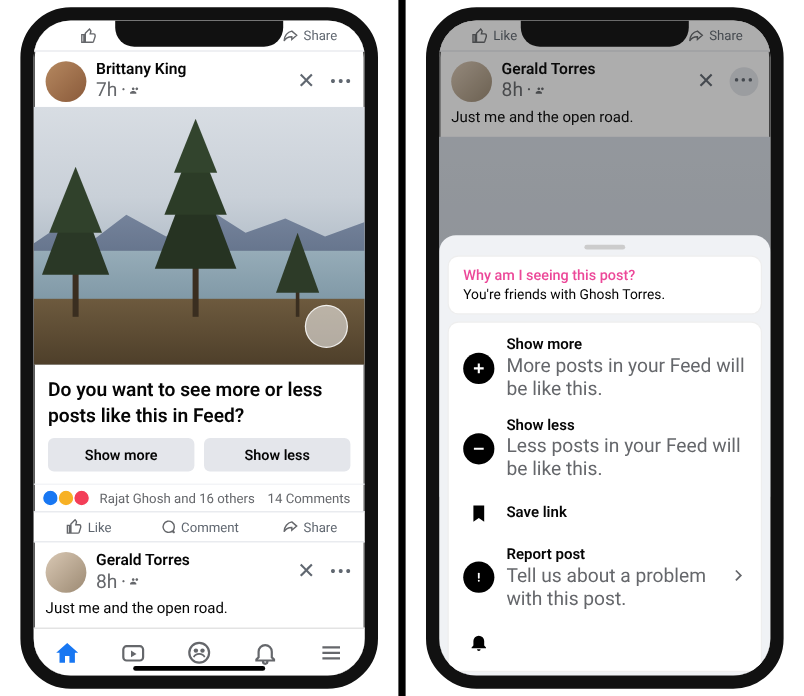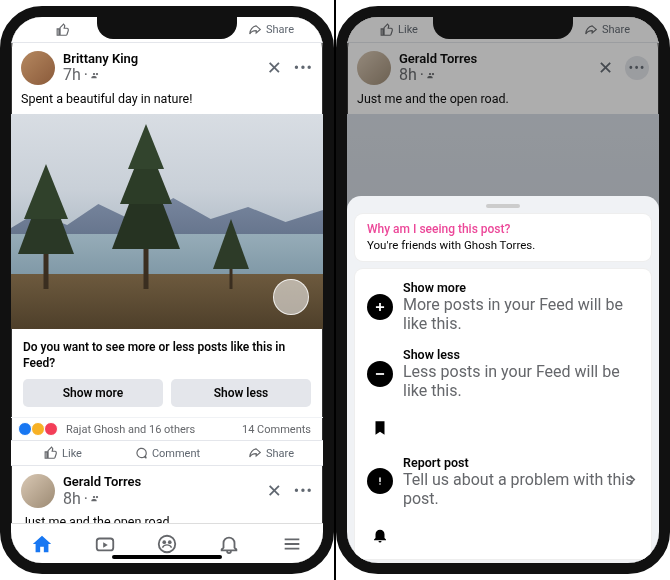--- a/index.html
+++ b/index.html
@@ -1,20 +1,20 @@
 <!DOCTYPE html>
 <html><head>
 <meta charset="utf-8">
 <style>
   * { box-sizing: border-box; margin: 0; padding: 0; }
   body { font-family: -apple-system, BlinkMacSystemFont, "Segoe UI", Roboto, Helvetica, Arial, sans-serif; background: #fff; width: 670px; height: 580px; overflow: hidden; position: relative; }
   .stage { display: flex; gap: 0; width: 670px; height: 580px; }
   .divider { width: 6px; background: #000; }
   .side { flex: 1; display: flex; justify-content: center; align-items: flex-start; padding-top: 6px; }
-  .phone { width: 334px; height: 568px; border: 11px solid #111; border-radius: 42px; background: #fff; position: relative; overflow: hidden; box-shadow: 0 0 0 1px #333 inset; }
+  .phone { width: 298px; height: 568px; border: 11px solid #111; border-radius: 42px; background: #fff; position: relative; overflow: hidden; box-shadow: 0 0 0 1px #333 inset; }
   .notch { position: absolute; top: 0; left: 50%; transform: translateX(-50%); width: 140px; height: 22px; background: #111; border-bottom-left-radius: 16px; border-bottom-right-radius: 16px; z-index: 10; }
   .home-indicator { position: absolute; bottom: 4px; left: 50%; transform: translateX(-50%); width: 110px; height: 4px; background: #000; border-radius: 3px; z-index: 11; }
   .screen { position: absolute; inset: 0; overflow: hidden; display: flex; flex-direction: column; }
 
   
   .actionbar { display: flex; justify-content: space-around; align-items: center; height: 26px; font-size: 11px; color: #606770; border-top: 1px solid #e4e6eb; border-bottom: 1px solid #e4e6eb; background:#fff;}
   .actionbar .act { display: flex; align-items: center; gap: 4px; flex:1; justify-content:center; }
   .actionbar .act svg { width: 14px; height: 14px; }
   .actionbar.small { height: 26px; }
 
@@ -43,21 +43,21 @@
   .tree { position:absolute; bottom:40px; }
   .tree .trunk { position:absolute; bottom:0; left:50%; transform:translateX(-50%); width:5px; background:#3a2e20; }
   .tree .crown { width:0; height:0; border-style:solid; position:absolute; left:50%; transform:translateX(-50%); }
   .t1 { left:35px; } .t1 .trunk{height:90px;} .t1 .c1{bottom:35px;border-width:0 28px 75px 28px;border-color:transparent transparent #2a3826 transparent;} .t1 .c2{bottom:70px;border-width:0 22px 55px 22px;border-color:transparent transparent #30412b transparent;}
   .t2 { left:135px; } .t2 .trunk{height:110px;} .t2 .c1{bottom:40px;border-width:0 34px 90px 34px;border-color:transparent transparent #263322 transparent;} .t2 .c2{bottom:85px;border-width:0 26px 65px 26px;border-color:transparent transparent #2c3c27 transparent;} .t2 .c3{bottom:120px;border-width:0 18px 45px 18px;border-color:transparent transparent #32442d transparent;}
   .t3 { left:220px; } .t3 .trunk{height:60px;width:3px;} .t3 .c1{bottom:20px;border-width:0 18px 50px 18px;border-color:transparent transparent #2d3b28 transparent;}
   .circ-btn { position:absolute; right:14px; bottom:14px; width:36px; height:36px; border-radius:50%; background:rgba(255,255,255,.55); border:1px solid rgba(255,255,255,.8);}
 
   
   .prompt { padding: 10px 12px 10px; }
-  .prompt-q { font-size: 12px; font-weight:600; color:#050505; line-height:1.35; margin-bottom:8px;}
+  .prompt-q { font-size: 16px; font-weight:600; color:#050505; line-height:1.35; margin-bottom:8px;}
   .prompt-btns { display:flex; gap:8px; }
   .pill { flex:1; background:#e4e6eb; border-radius:5px; text-align:center; padding:7px 0; font-size:12px; font-weight:600; color:#050505;}
 
   .reaction-row { display:flex; align-items:center; padding:4px 12px 4px; font-size:11px; color:#65676b; justify-content:space-between; border-top:1px solid #f0f2f5;}
   .reaction-row .bubbles { display:flex; align-items:center; gap:4px;}
   .rb { width:14px; height:14px; border-radius:50%; border:1.5px solid #fff; margin-left:-5px;}
   .rb.like{background:#1877f2;} .rb.wow{background:#f7b125;} .rb.love{background:#f33e58;}
 
   
   .navbar { position:absolute; bottom:0; left:0; right:0; height:40px; background:#fff; border-top:1px solid #ddd; display:flex; justify-content:space-around; align-items:center; z-index:5;}
@@ -122,21 +122,20 @@
               <svg viewBox="0 0 24 24">
                   <path fill="#65676b" d="M16 11c1.7 0 3-1.3 3-3s-1.3-3-3-3-3 1.3-3 3 1.3 3 3 3zm-8 0c1.7 0 3-1.3 3-3S9.7 5 8 5 5 6.3 5 8s1.3 3 3 3zm0 2c-2.3 0-7 1.2-7 3.5V19h14v-2.5c0-2.3-4.7-3.5-7-3.5z"></path>
                 </svg>
             </div>
           </div>
           <div class="hdr-icons">
             <span class="x-btn">✕</span>
             <span class="dots">•••</span>
           </div>
         </div>
-        <div class="post-text">Spent a beautiful day in nature!</div>
 
         <div class="post-image">
           <div class="sky"></div>
             <div class="mountains"></div>
             <div class="water"></div>
             <div class="shore"></div>
           <div class="tree t1">
               <div class="trunk"></div>
               <div class="crown c1"></div>
               <div class="crown c2"></div>
@@ -325,20 +324,21 @@
                   <div class="t2line">Less posts in your Feed will be like this.</div>
                 </div>
             </div>
             <div class="opt">
               <div class="ic">
                   <svg width="18" height="18" viewBox="0 0 24 24">
                     <path fill="#000" d="M6 3h12v18l-6-4-6 4z"></path>
                   </svg>
                 </div>
               <div class="txt">
+                  <div class="t1line">Save link</div>
                 </div>
             </div>
             <div class="opt">
               <div class="ic black">
                   <svg width="12" height="12" viewBox="0 0 24 24">
                     <path stroke="#fff" stroke-width="3" stroke-linecap="round" d="M12 6v7"></path>
                     <circle cx="12" cy="18" r="1.6" fill="#fff"></circle>
                   </svg>
                 </div>
               <div class="txt">

